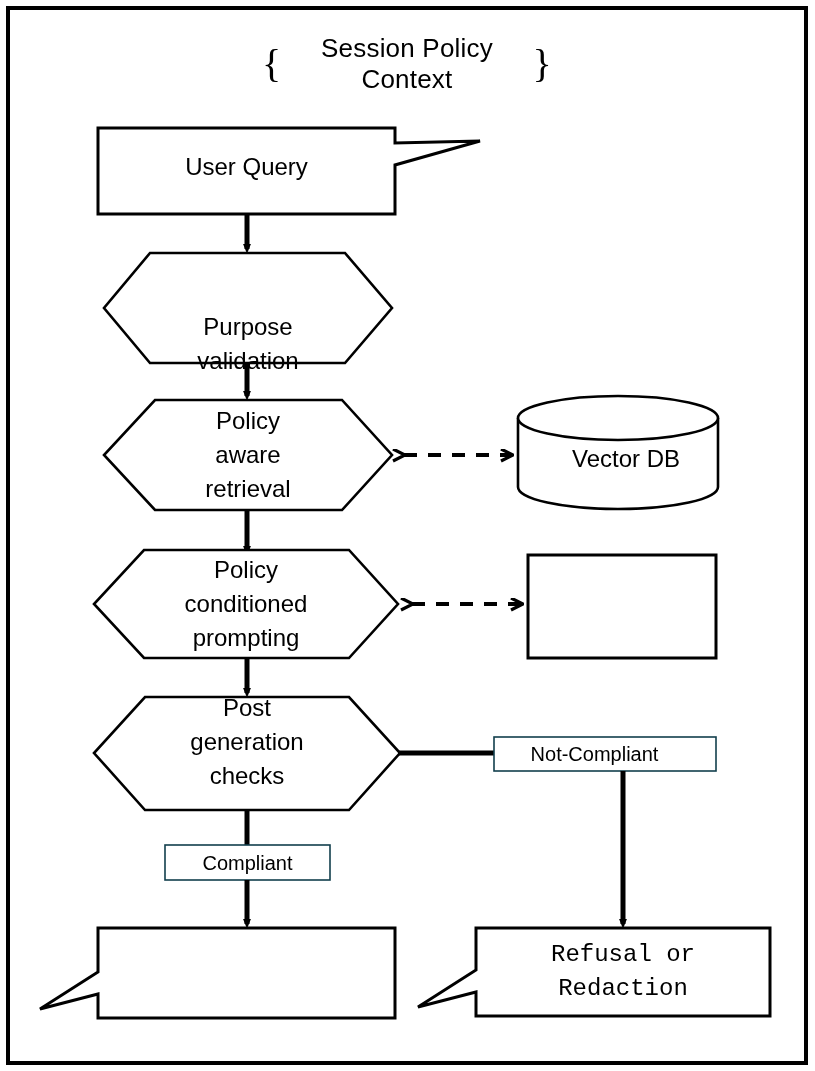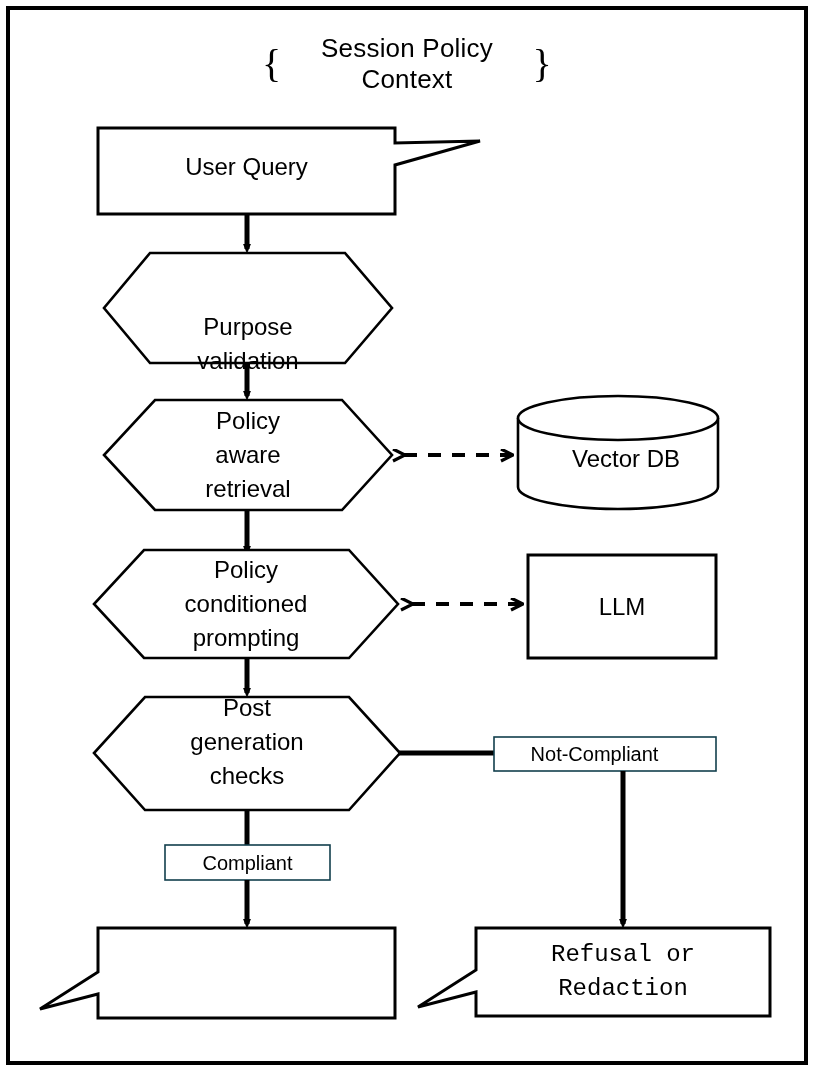--- a/index.html
+++ b/index.html
@@ -124,21 +124,20 @@
   <div class="node-label big-label" style="left:104px; top:400px; width:288px; height:110px;">Policy
 aware
 retrieval</div>
 
   <div class="node-label big-label" style="left:518px; top:418px; width:216px; height:82px;">Vector DB</div>
 
   <div class="node-label big-label" style="left:94px; top:550px; width:304px; height:108px;">Policy
 conditioned
 prompting</div>
 
-  <div class="node-label big-label" style="left:528px; top:555px; width:188px; height:103px;">LLM</div>
 
   <div class="node-label big-label" style="left:94px; top:697px; width:306px; height:90px;">Post
 generation
 checks</div>
 
   <div class="node-label small-label" style="left:494px; top:737px; width:201px; height:34px;">Not-Compliant</div>
 
   <div class="node-label small-label" style="left:165px; top:845px; width:165px; height:35px;">Compliant</div>
 
 

